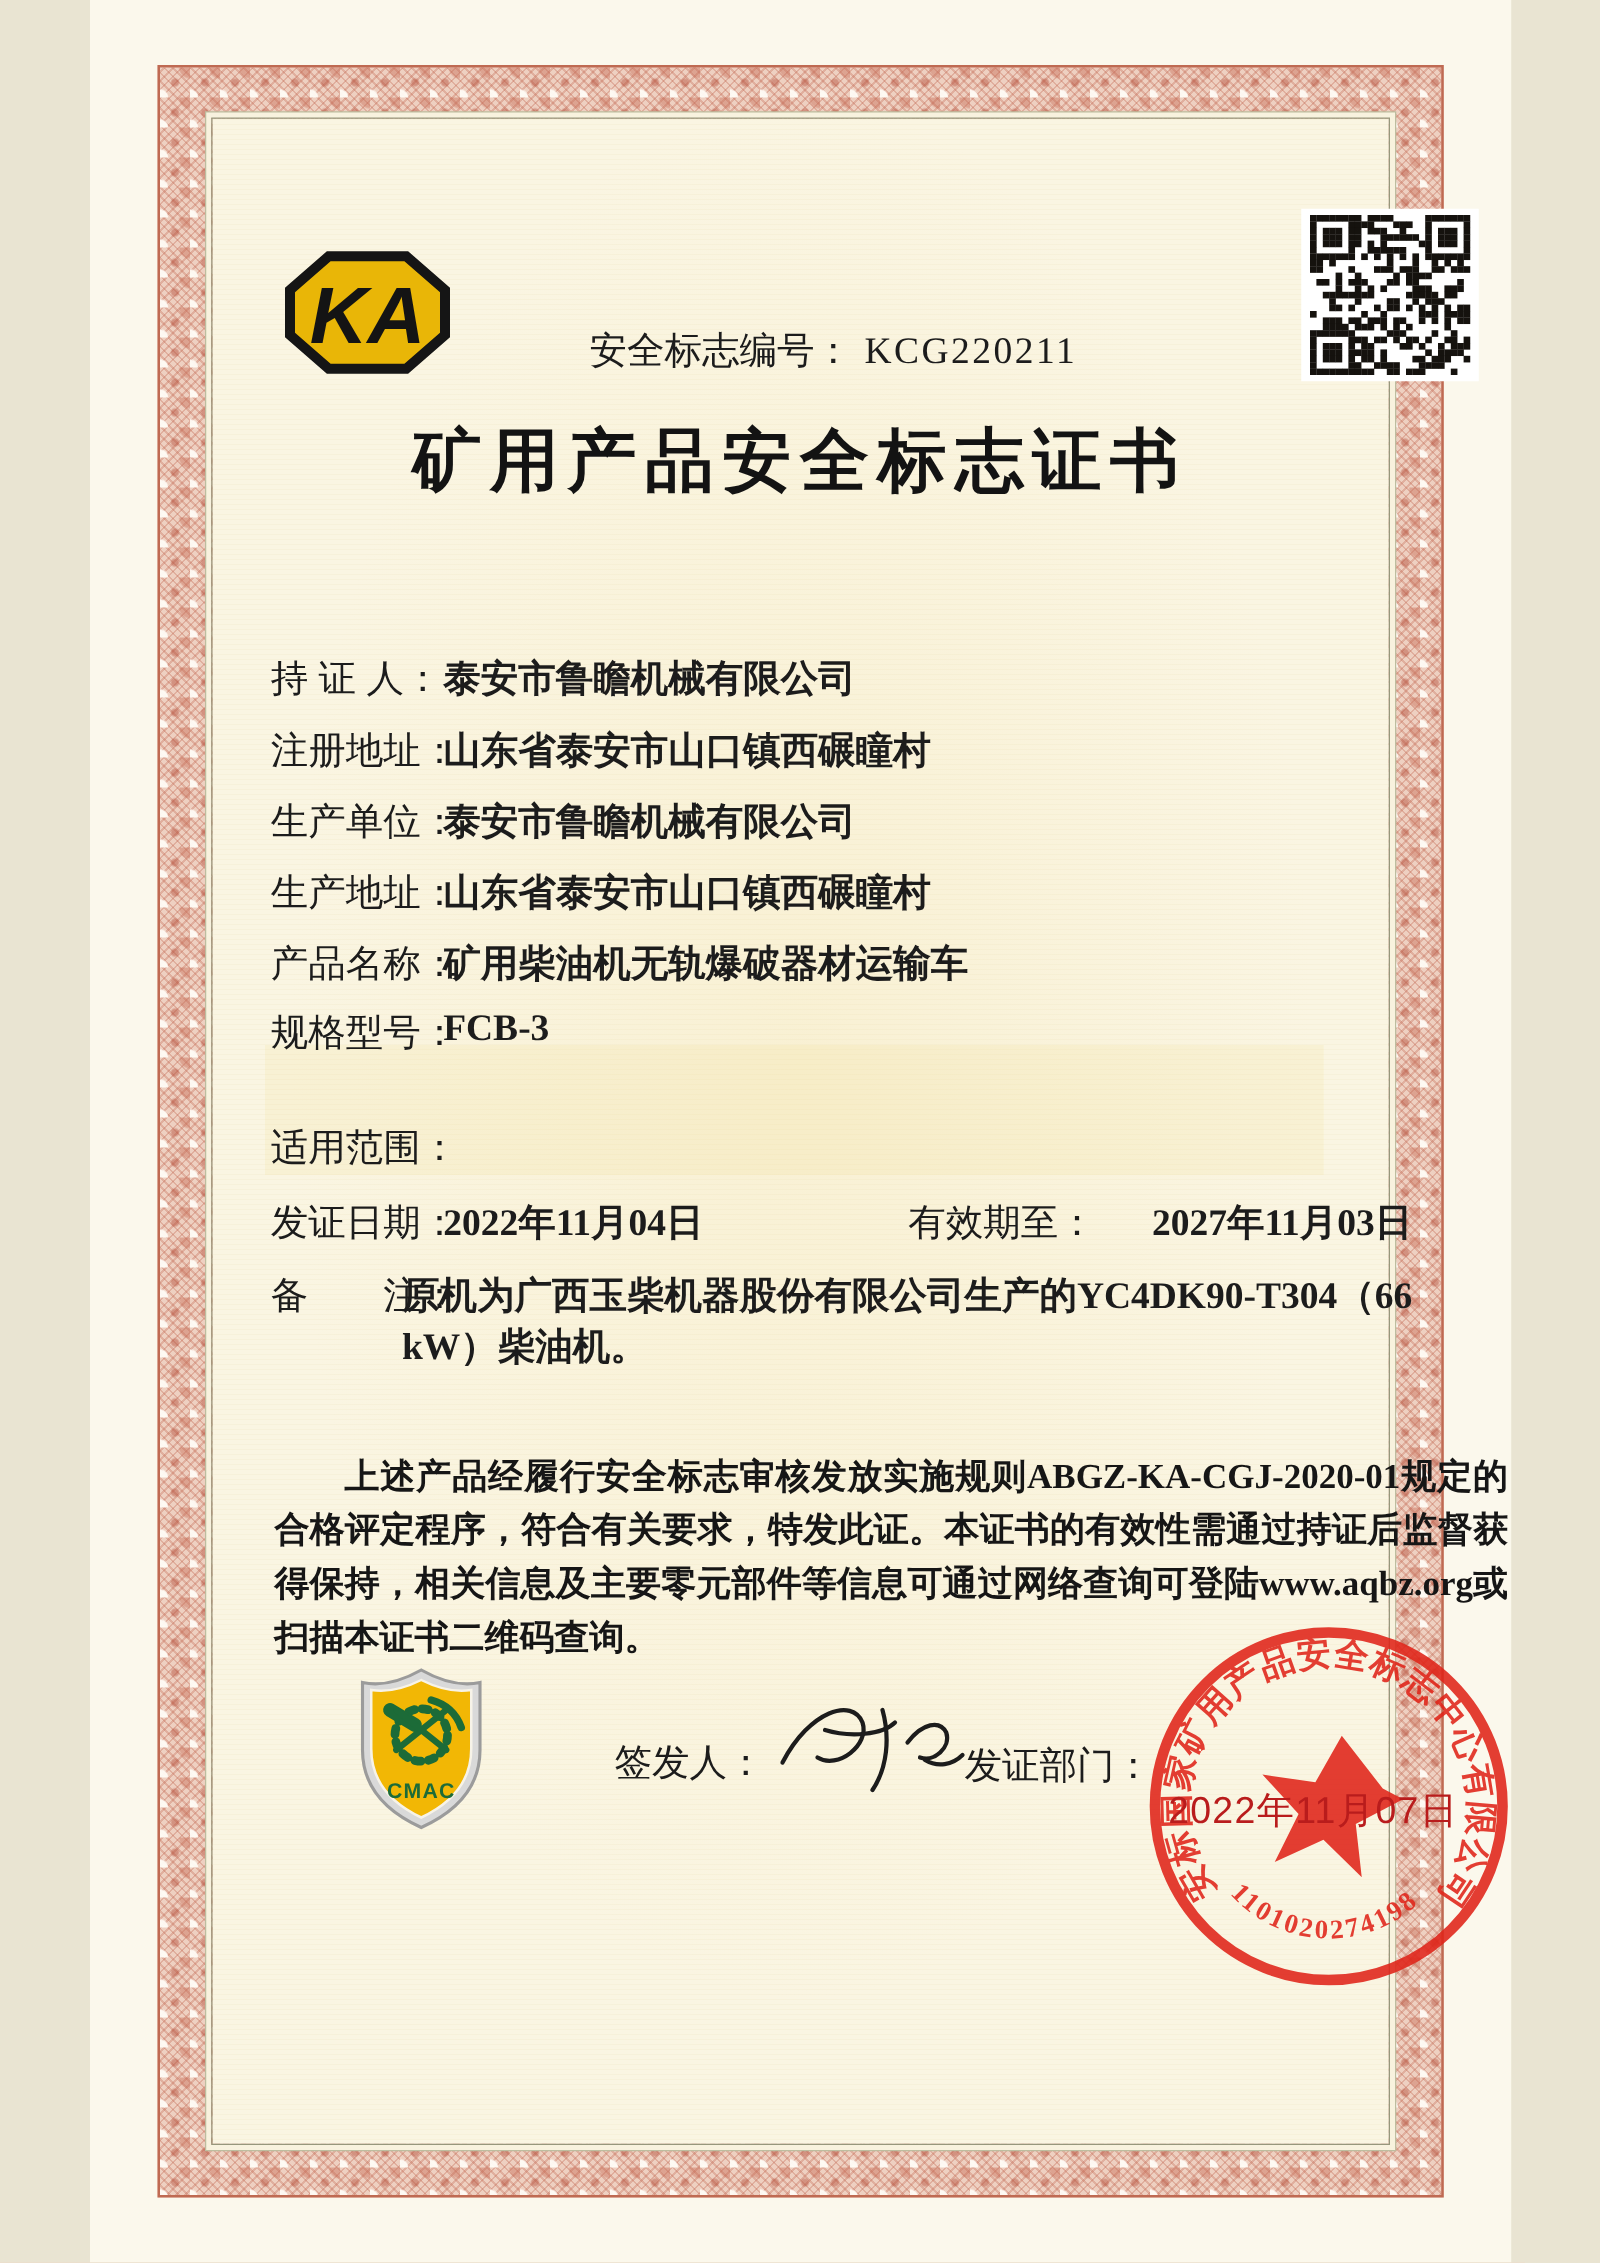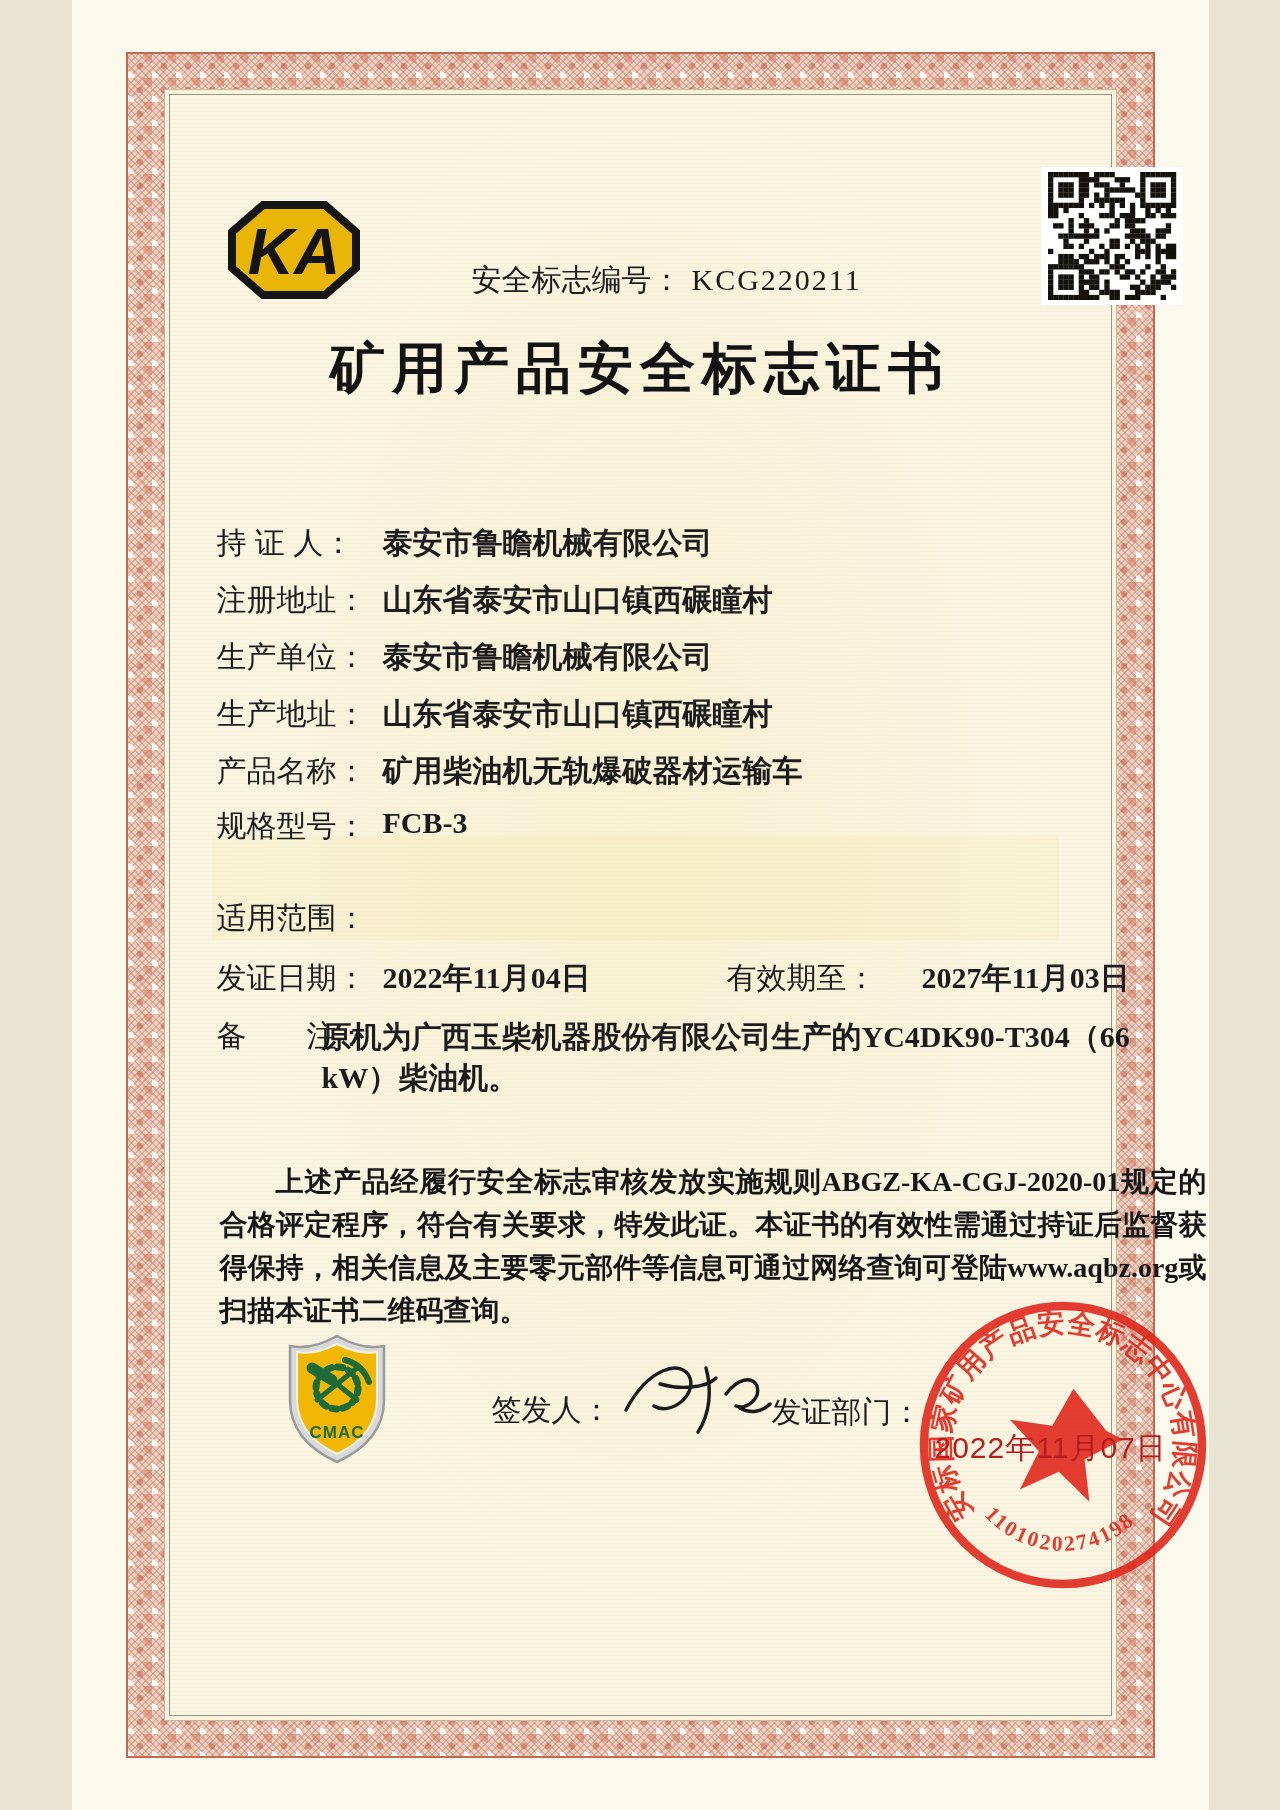--- a/index.html
+++ b/index.html
@@ -32,21 +32,21 @@
   .certno .num{letter-spacing:2px;}
   .qrwrap{left:969px;top:167px;width:142px;height:138px;background:#ffffff;padding:0;}
   .qrwrap svg{position:absolute;left:5px;top:5px;}
   
   .title{left:0;right:0;top:332px;text-align:center;font-family:Liberation Sans, sans-serif;
     font-weight:800;font-size:55px;letter-spacing:7px;color:#131313;}
   
   .row{left:0;right:0;height:40px;}
   .row .lbl{position:absolute;left:145px;font-size:30px;font-weight:500;white-space:pre;}
   .row .val{position:absolute;left:283px;font-family:"Liberation Serif",serif;
-    font-weight:700;font-size:30px;white-space:nowrap;margin-left:28px;}
+    font-weight:700;font-size:30px;white-space:nowrap;}
   .row.widelbl .val{left:505px;}
   .dates .lbl2{position:absolute;left:655px;font-size:30px;font-weight:400;text-align:right;}
   .dates .val2{position:absolute;left:850px;font-family:"Liberation Serif",serif;font-weight:700;font-size:30px;}
   .remark{left:0;right:0;}
   .remark .lbl{position:absolute;left:145px;font-size:30px;font-weight:500;white-space:pre;}
   .remark .val{position:absolute;left:250px;width:890px;font-family:"Liberation Serif",serif;
     font-weight:700;font-size:30px;line-height:41px;}
   
   .statement{left:148px;top:1160px;width:987px;font-family:"Liberation Serif",serif;
     font-weight:700;font-size:28px;line-height:43px;text-indent:2em;text-align:justify;color:#161616;}

